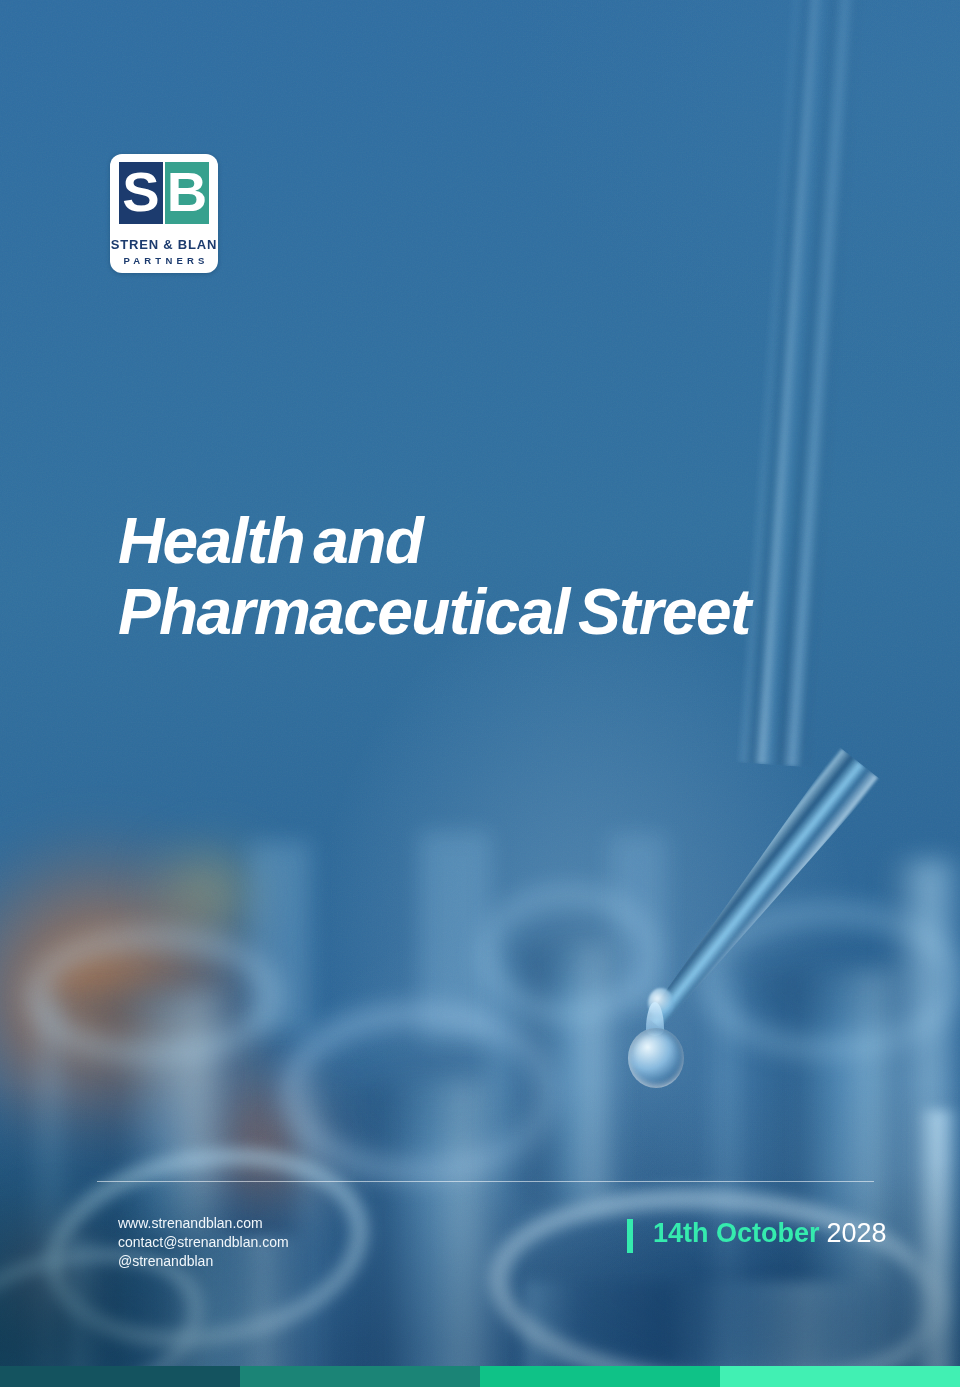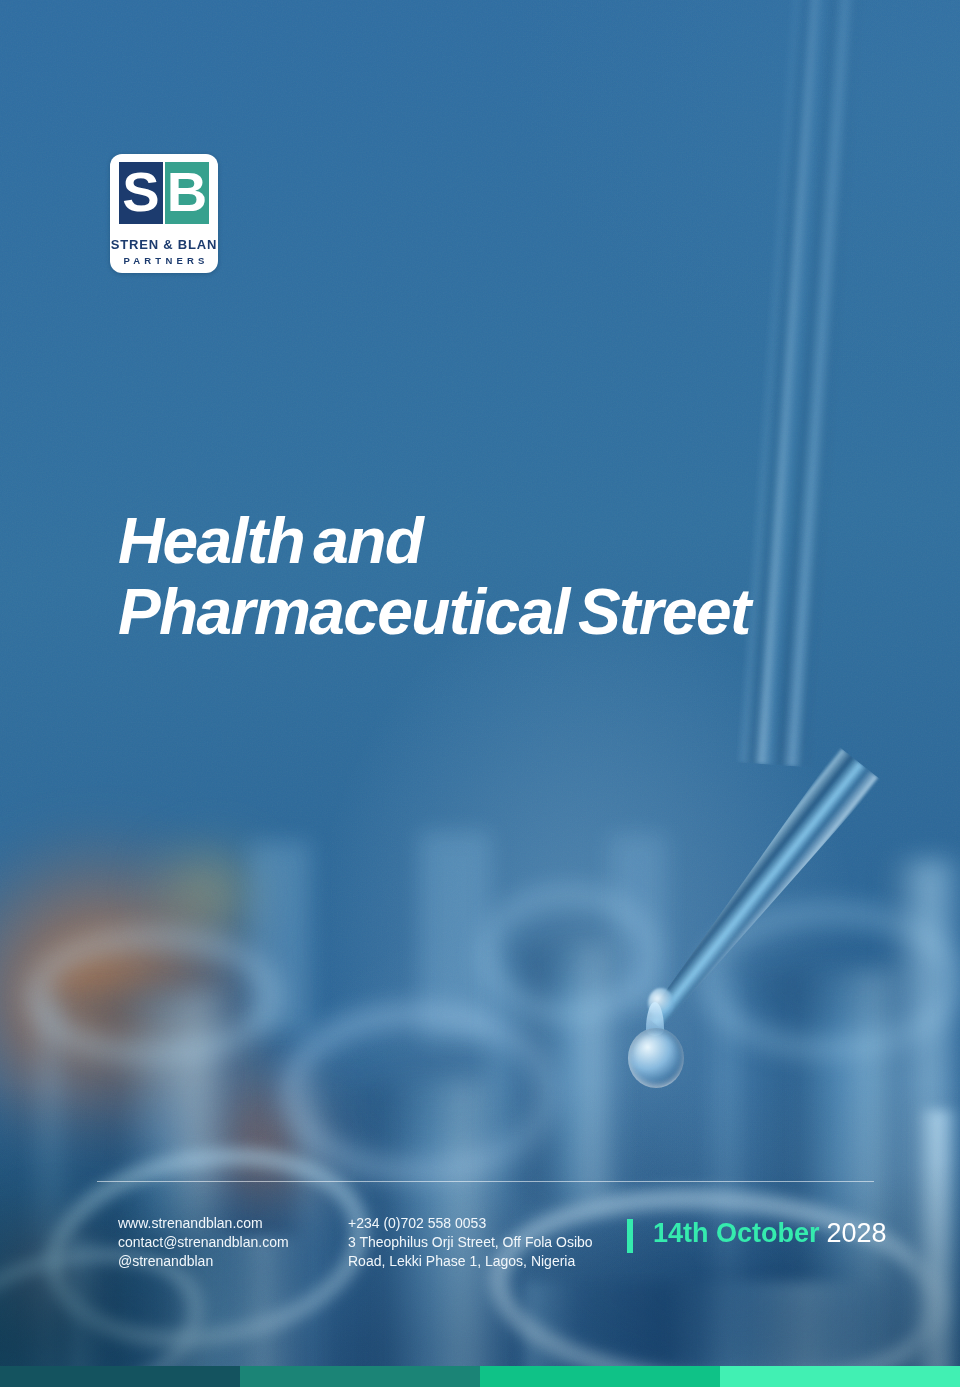--- a/index.html
+++ b/index.html
@@ -177,25 +177,20 @@
   </h1>
 
   <div class="divider"></div>
 
   <div class="footer-col col-links">
     <div>www.strenandblan.com</div>
     <div>contact@strenandblan.com</div>
     <div>@strenandblan</div>
   </div>
 
-  <div class="footer-col col-address">
-    <div>+234 (0)702 558 0053</div>
-    <div>3 Theophilus Orji Street, Off Fola Osibo</div>
-    <div>Road, Lekki Phase 1, Lagos, Nigeria</div>
-  </div>
 
   <div class="date-bar" style="background: rgb(53, 235, 174);"></div>
   <div class="date-line">
     <span class="date-mint" style="color: rgb(53, 235, 174);">14th October</span><span class="date-year">2028</span>
   </div>
 
   <div class="bars">
     <div style="background: rgb(20, 83, 95);"></div>
     <div style="background: rgb(27, 132, 118);"></div>
     <div style="background: rgb(15, 194, 135);"></div>

